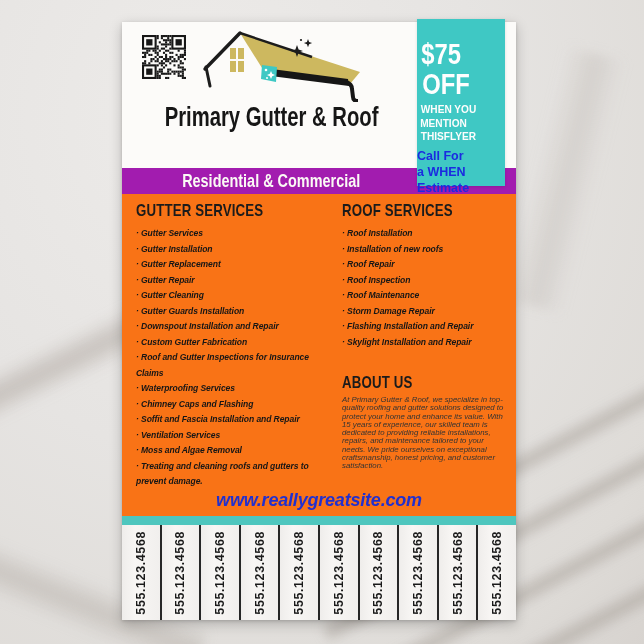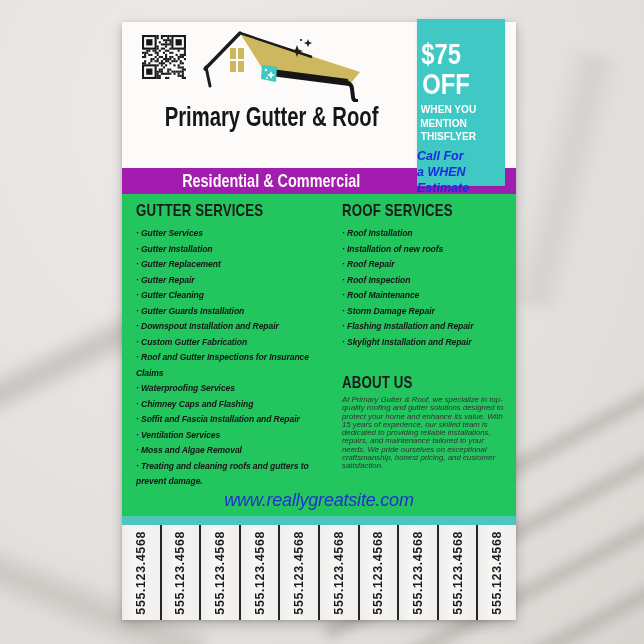--- a/index.html
+++ b/index.html
@@ -29,42 +29,42 @@
               font-weight:700;font-size:12px;line-height:14px;white-space:nowrap;margin-top:32px;}
   .subtitle-wrap span{display:inline-block;transform:scaleX(0.87);transform-origin:50% 50%;letter-spacing:0.6px;}
 
   
   .coupon{position:absolute;left:295px;top:-3px;width:88px;height:167px;background:#3FC8C4;
           text-align:left;box-shadow:0 1px 3px rgba(0,0,0,0.12);z-index:5;padding-top:20px;box-sizing:border-box;}
   .coupon .amount,.coupon .off{color:#FEFEFE;font-weight:800;font-size:29px;line-height:30px;white-space:nowrap;}
   .coupon .amount span,.coupon .off span{display:inline-block;transform:scaleX(0.82);}
   .coupon .cond{margin-top:4px;color:#FDFDFC;font-weight:700;font-size:11.5px;line-height:13.5px;white-space:nowrap;}
   .coupon .cond div span{display:inline-block;transform:scaleX(0.88);}
-  .coupon .cta{margin-top:4px;color:#1B2BE0;font-weight:700;font-style:italic;font-size:12.5px;line-height:16px;}
+  .coupon .cta{margin-top:4px;color:#1B2BE0;font-weight:700;font-size:12.5px;line-height:16px;}
 
   
   .band{position:absolute;left:0;top:146px;width:100%;height:26px;background:#a21caf;
         text-align:center;box-sizing:border-box;padding-right:96px;}
   .band span{display:inline-block;transform:scaleX(0.76);transform-origin:50% 50%;
         color:#FBFAF5;font-weight:700;font-size:19px;line-height:26px;white-space:nowrap;}
 
   
-  .blue{position:absolute;left:0;top:172px;width:100%;height:322px;background:#22c55e;}
+  .blue{position:absolute;left:0;top:172px;width:100%;height:322px;background:#f97316;}
   .sec-heading{color:#1b1b1b;font-weight:800;font-size:17px;line-height:18px;white-space:nowrap;}
   .sec-heading span{display:inline-block;transform:scaleX(0.78);transform-origin:0 50%;letter-spacing:0.2px;}
   .col-left{position:absolute;left:14px;top:8px;width:198px;}
   .col-right{position:absolute;left:220px;top:8px;width:166px;}
   ul.svc-list{list-style:none;margin:5px 0 0 0;padding:0;width:111%;transform:scaleX(0.9);transform-origin:0 0;}
   ul.svc-list li{font-size:9.5px;line-height:15.5px;font-weight:700;font-style:italic;color:#161616;letter-spacing:-0.1px;}
   ul.svc-list li::before{content:"·\00a0";font-weight:900;}
   .about-head{margin-top:25px;}
   .about-body{margin:4px 0 0 0;font-size:7.8px;line-height:8.3px;font-style:italic;color:#333;font-weight:400;}
   .about-tag{margin:0;font-size:7.8px;line-height:8.3px;font-style:italic;color:#333;}
   .website{position:absolute;left:0;right:0;bottom:5px;text-align:center;color:#2230CE;
-           font-weight:400;font-style:italic;font-size:18px;letter-spacing:-0.2px;}
+           font-weight:700;font-style:italic;font-size:18px;letter-spacing:-0.2px;}
 
   
   .teal-strip{position:absolute;left:0;top:494px;width:100%;height:9px;background:#4EC6BE;}
   .tear{position:absolute;left:0;top:503px;width:100%;height:95px;display:flex;}
   .strip{flex:1 1 0;display:flex;align-items:center;justify-content:center;
          background:linear-gradient(to right,#EFEDEB,#F8F6F4 35%,#F1EFED);border-left:2px solid #262626;}
   .strip:first-child{border-left:none;}
   .strip span{writing-mode:vertical-rl;transform:rotate(180deg);
          font-weight:700;font-size:12.5px;letter-spacing:0.6px;color:#1b1b1b;white-space:nowrap;}
 </style>

